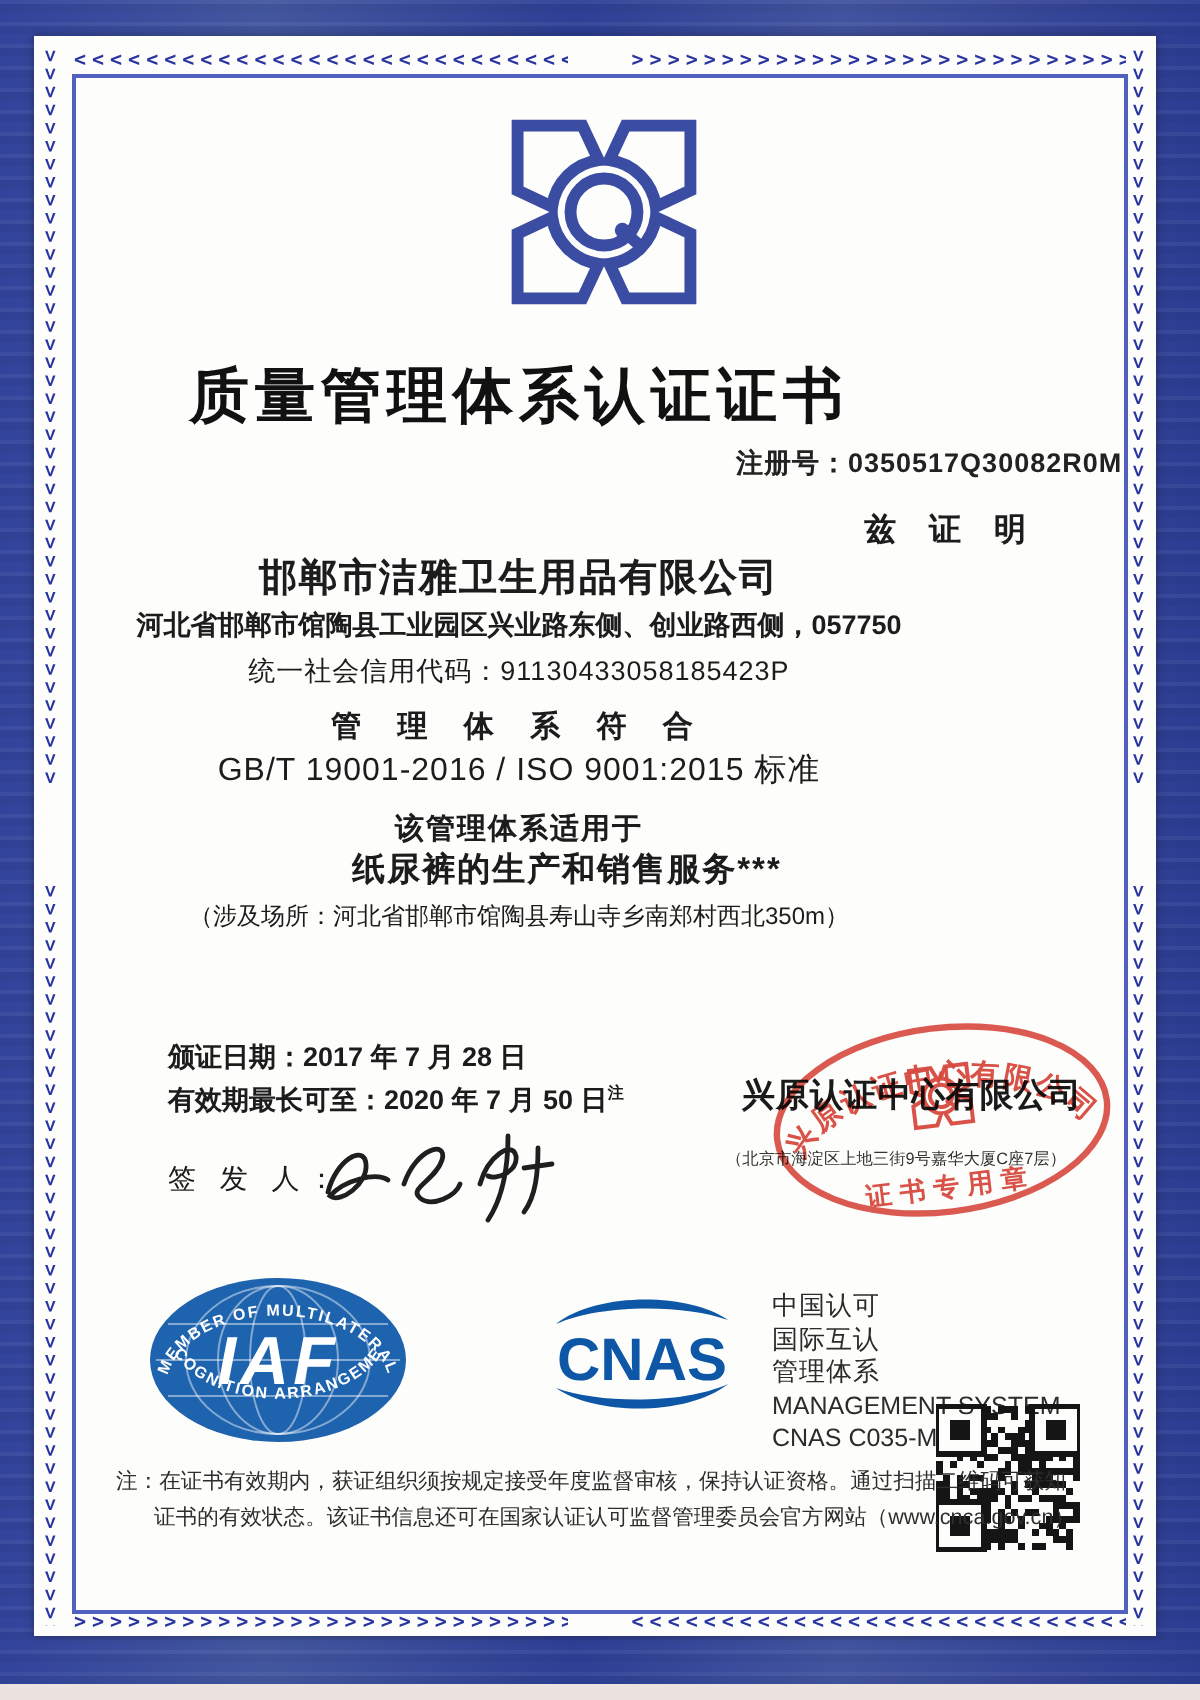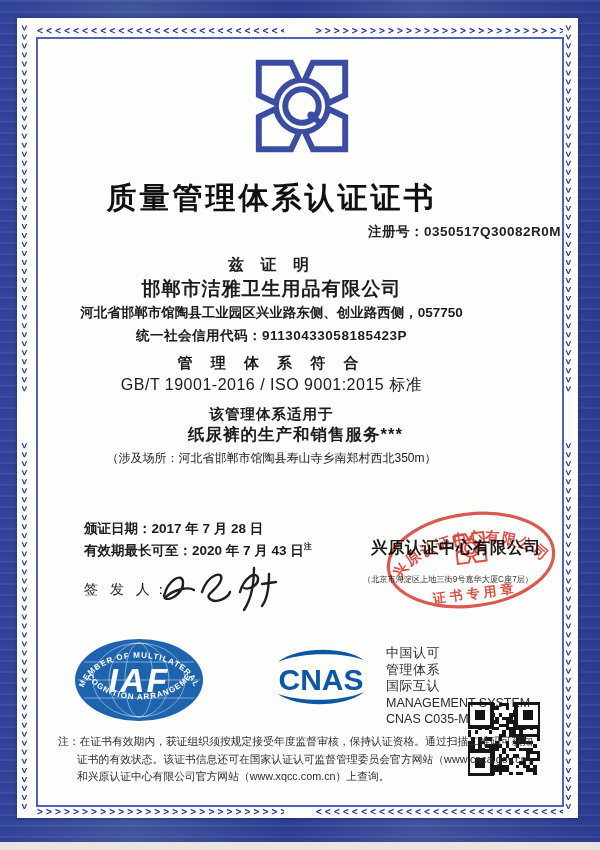--- a/index.html
+++ b/index.html
@@ -32,44 +32,44 @@
   .chev-top{left:37px;top:25px;width:526px;}
   .chev-bottom{left:37px;top:806px;width:526px;}
   .chev-vert{width:788px;transform:rotate(90deg);transform-origin:top left;}
   .chev-left{left:30px;top:25px;}
   .chev-right{left:574px;top:25px;}
   .innerline{
     position:absolute;left:36px;top:37px;width:524px;height:766px;
     border:2px solid #5062bd;pointer-events:none;
   }
   .abs{position:absolute;}
-  .ctr{left:12px;width:519px;text-align:center;}
+  .ctr{left:0;width:519px;text-align:center;}
   .blk{color:#1c1c1c;}
   .title{top:178px;font-size:30px;font-weight:bold;letter-spacing:3px;color:#111;}
   .regno{top:223px;left:368px;font-size:13.5px;font-weight:600;color:#222;letter-spacing:.5px;}
-  .certify{top:255px;font-size:16px;font-weight:bold;letter-spacing:6px;}
+  .certify{top:255px;font-size:16px;font-weight:bold;letter-spacing:6px;text-align:right;}
   .company{top:276px;font-size:19px;font-weight:bold;letter-spacing:1px;}
   .addr{top:304px;font-size:13.5px;font-weight:600;}
-  .credit{top:327px;font-size:13.5px;font-weight:700;letter-spacing:.5px;}
+  .credit{top:327px;font-size:13.5px;font-weight:400;letter-spacing:.5px;}
   .conform{top:354px;font-size:15px;font-weight:bold;letter-spacing:7px;}
   .standard{top:375px;font-size:16px;font-weight:normal;letter-spacing:.5px;}
   .scopehead{top:405px;font-size:14.5px;font-weight:600;letter-spacing:1px;}
   .scope{top:424px;font-size:16.5px;font-weight:bold;letter-spacing:1px;padding-left:24px;}
   .sites{top:450px;font-size:12px;font-weight:400;}
   .issuedate{top:520px;left:84px;font-size:13.5px;font-weight:600;}
   .validdate{top:541px;left:84px;font-size:13.5px;font-weight:600;}
   .validdate sup{font-size:8px;}
   .issuer{top:581px;left:84px;font-size:14px;font-weight:400;letter-spacing:4px;}
   .cbname{top:537px;left:371px;font-size:16.5px;font-weight:600;letter-spacing:.5px;color:#1a1a1a;}
   .cbaddr{top:574px;left:348px;width:200px;font-size:8.5px;color:#333;text-align:center;transform:scale(.96);}
   .accred{top:645px;left:386px;font-size:13px;line-height:16.5px;color:#2b2b2b;letter-spacing:.5px;}
   .accred .en{font-size:12.5px;letter-spacing:0;}
   .note{top:733px;left:58px;width:408px;font-size:10.8px;line-height:17.5px;color:#2e2e2e;}
   .note div{white-space:nowrap;}
-  .note .cont{padding-left:19px;}
+  .note .cont{padding-left:19px;text-align:right;}
   svg{display:block;}
   .sealwrap{mix-blend-mode:multiply;opacity:.92;}
 </style>
 </head>
 <body>
 
 <div class="cover"></div>
 <div class="paper"></div>
 
 <div class="chevstrip chev-top">
@@ -113,21 +113,21 @@
 <div class="abs ctr company blk">邯郸市洁雅卫生用品有限公司</div>
 <div class="abs ctr addr blk">河北省邯郸市馆陶县工业园区兴业路东侧、创业路西侧，057750</div>
 <div class="abs ctr credit blk">统一社会信用代码：91130433058185423P</div>
 <div class="abs ctr conform blk">管 理 体 系 符 合</div>
 <div class="abs ctr standard blk">GB/T 19001-2016 / ISO 9001:2015 标准</div>
 <div class="abs ctr scopehead blk">该管理体系适用于</div>
 <div class="abs ctr scope blk">纸尿裤的生产和销售服务***</div>
 <div class="abs ctr sites blk">（涉及场所：河北省邯郸市馆陶县寿山寺乡南郑村西北350m）</div>
 
 <div class="abs issuedate blk">颁证日期：2017 年 7 月 28 日</div>
-<div class="abs validdate blk"><span>有效期最长可至：2020 年 7 月 43 日</span><sup>注</sup></div>
+<div class="abs validdate blk"><span>有效期最长可至：2020 年 7 月 50 日</span><sup>注</sup></div>
 <div class="abs issuer blk">签 发 人：</div>
 
 <div class="abs" style="left:158px;top:562px;" title="">
   <svg width="125" height="52" viewBox="0 0 125 52" fill="none" stroke="#1f1f1f" stroke-width="2.4" stroke-linecap="round">
     <path d="M6,34 C10,18 24,10 25,20 C26,30 12,40 7,36 C14,28 30,24 36,28"></path>
     <path d="M44,30 C50,12 66,8 63,18 C60,28 46,32 52,37 C58,42 70,36 72,30"></path>
     <path d="M82,30 C86,16 98,8 100,16 C101,24 90,28 86,26"></path>
     <path d="M96,6 C96,20 94,36 86,48"></path>
     <path d="M104,22 L118,20 M111,12 C111,24 110,36 104,44"></path>
   </svg>
@@ -178,22 +178,22 @@
 <div class="abs" style="left:268px;top:646px;">
   <svg width="106" height="62" viewBox="0 0 106 62">
     <path d="M10,16 C30,0 76,0 96,14 C74,6 32,6 10,16 Z" fill="#0d57a6"></path>
     <path d="M10,48 C30,62 76,62 96,46 C74,56 32,56 10,48 Z" fill="#0d57a6"></path>
     <text x="53" y="44" text-anchor="middle" font-size="30" font-weight="bold" fill="#0d57a6" letter-spacing="0">CNAS</text>
   </svg>
 </div>
 
 <div class="abs accred">
   <div>中国认可</div>
+  <div>国际互认</div>
   <div>管理体系</div>
-  <div>国际互认</div>
   <div class="en">MANAGEMENT SYSTEM</div>
   <div class="en">CNAS C035-M</div>
 </div>
 
 <div class="abs" style="left:468px;top:702px;">
   <svg id="qrsvg" width="72" height="74" viewBox="0 0 21 21" shape-rendering="crispEdges">
       <rect x="7" y="0" width="1" height="1" fill="#151515"></rect>
       <rect x="9" y="0" width="1" height="1" fill="#151515"></rect>
       <rect x="10" y="0" width="1" height="1" fill="#151515"></rect>
       <rect x="11" y="0" width="1" height="1" fill="#151515"></rect>
@@ -352,14 +352,13 @@
       <rect x="14" y="0" width="7" height="7" fill="none" stroke="#151515" stroke-width="1"></rect>
       <rect x="16" y="2" width="3" height="3" fill="#151515"></rect>
       <rect x="0" y="14" width="7" height="7" fill="none" stroke="#151515" stroke-width="1"></rect>
       <rect x="2" y="16" width="3" height="3" fill="#151515"></rect>
     </svg>
 </div>
 
 <div class="abs note">
   <div>注：在证书有效期内，获证组织须按规定接受年度监督审核，保持认证资格。通过扫描二维码可获知</div>
   <div class="cont">证书的有效状态。该证书信息还可在国家认证认可监督管理委员会官方网站（www.cnca.gov.cn）</div>
-  <div class="cont">和兴原认证中心有限公司官方网站（www.xqcc.com.cn）上查询。</div>
 </div>
 
 </body></html>

